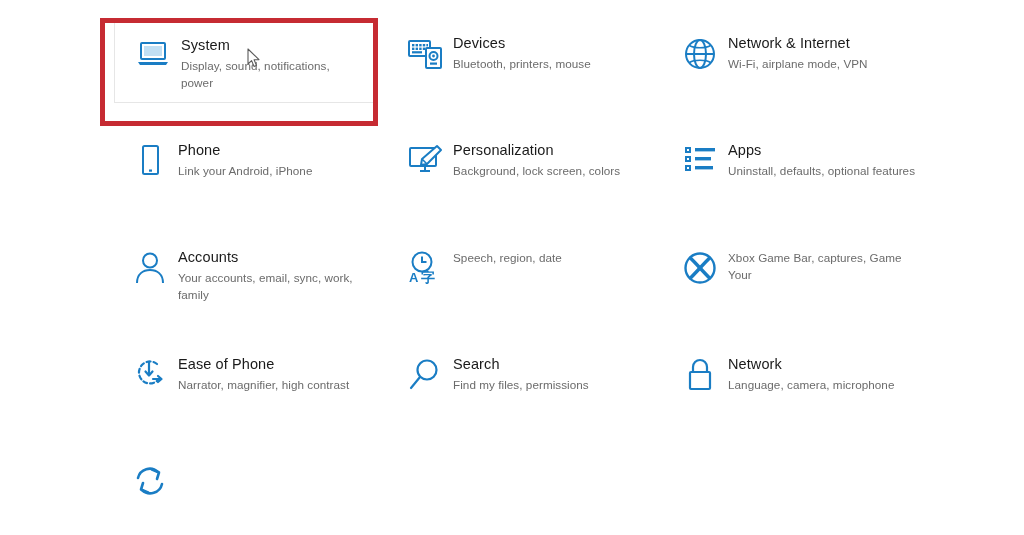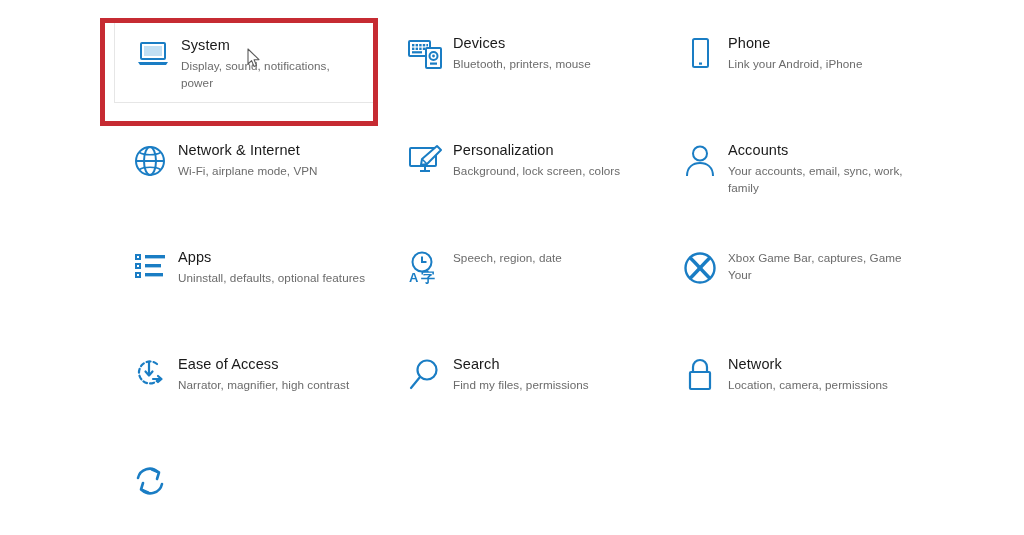--- a/index.html
+++ b/index.html
@@ -151,72 +151,59 @@
       </svg>
     </span>
     <span class="tile-text">
       <div class="tile-title">Devices</div>
       <div class="tile-desc">Bluetooth, printers, mouse</div>
     </span>
   </div>
 
   <div class="tile">
     <span class="tile-icon">
-      <svg width="24" height="34" viewBox="0 0 24 34">
-        <rect x="5" y="2" width="15" height="28" rx="1.5" fill="none" stroke="#1a7dc4" stroke-width="2"></rect>
-        <rect x="11" y="25.5" width="3" height="2.2" fill="#1a7dc4"></rect>
-      </svg>
-    </span>
-    <span class="tile-text">
-      <div class="tile-title">Phone</div>
-      <div class="tile-desc">Link your Android, iPhone</div>
-    </span>
-  </div>
-
-  <div class="tile">
-    <span class="tile-icon">
       <svg width="34" height="34" viewBox="0 0 34 34">
         <circle cx="17" cy="17" r="14" fill="none" stroke="#1a7dc4" stroke-width="2"></circle>
         <ellipse cx="17" cy="17" rx="6" ry="14" fill="none" stroke="#1a7dc4" stroke-width="2"></ellipse>
         <line x1="3" y1="17" x2="31" y2="17" stroke="#1a7dc4" stroke-width="2"></line>
         <path d="M6.5 8.5 C11 11.5, 23 11.5, 27.5 8.5" fill="none" stroke="#1a7dc4" stroke-width="1.7"></path>
         <path d="M6.5 25.5 C11 22.5, 23 22.5, 27.5 25.5" fill="none" stroke="#1a7dc4" stroke-width="1.7"></path>
       </svg>
     </span>
     <span class="tile-text">
       <div class="tile-title">Network &amp; Internet</div>
       <div class="tile-desc">Wi-Fi, airplane mode, VPN</div>
     </span>
   </div>
 
   <div class="tile">
     <span class="tile-icon">
+      <svg width="24" height="34" viewBox="0 0 24 34">
+        <rect x="5" y="2" width="15" height="28" rx="1.5" fill="none" stroke="#1a7dc4" stroke-width="2"></rect>
+        <rect x="11" y="25.5" width="3" height="2.2" fill="#1a7dc4"></rect>
+      </svg>
+    </span>
+    <span class="tile-text">
+      <div class="tile-title">Phone</div>
+      <div class="tile-desc">Link your Android, iPhone</div>
+    </span>
+  </div>
+
+  <div class="tile">
+    <span class="tile-icon">
       <svg width="36" height="34" viewBox="0 0 36 34">
         <rect x="3" y="4" width="26" height="18" rx="1" fill="none" stroke="#1a7dc4" stroke-width="2"></rect>
         <path d="M13 27 H23 M18 22 V27" stroke="#1a7dc4" stroke-width="2" fill="none"></path>
         <path d="M30 2 L34 6 L20 20 L14 21 L15 15 Z" fill="#ffffff" stroke="#1a7dc4" stroke-width="2" stroke-linejoin="round"></path>
         <path d="M15 15 L20 20" stroke="#1a7dc4" stroke-width="1.6"></path>
       </svg>
     </span>
     <span class="tile-text">
       <div class="tile-title">Personalization</div>
       <div class="tile-desc">Background, lock screen, colors</div>
-    </span>
-  </div>
-
-  <div class="tile">
-    <span class="tile-icon">
-      <svg width="32" height="34" viewBox="0 0 32 34">
-        <circle cx="16" cy="9.5" r="7" fill="none" stroke="#1a7dc4" stroke-width="2"></circle>
-        <path d="M3 32 C3 23, 9 19, 16 19 C23 19, 29 23, 29 32" fill="none" stroke="#1a7dc4" stroke-width="2"></path>
-      </svg>
-    </span>
-    <span class="tile-text">
-      <div class="tile-title">Accounts</div>
-      <div class="tile-desc">Your accounts, email, sync, work, family</div>
     </span>
   </div>
 
   <div class="tile">
     <span class="tile-icon">
       <svg width="34" height="30" viewBox="0 0 34 30">
         <g fill="#1a7dc4">
           <rect x="2" y="3" width="6" height="6"></rect>
           <rect x="2" y="12" width="6" height="6"></rect>
           <rect x="2" y="21" width="6" height="6"></rect>
@@ -234,20 +221,33 @@
       </svg>
     </span>
     <span class="tile-text">
       <div class="tile-title">Apps</div>
       <div class="tile-desc">Uninstall, defaults, optional features</div>
     </span>
   </div>
 
   <div class="tile">
     <span class="tile-icon">
+      <svg width="32" height="34" viewBox="0 0 32 34">
+        <circle cx="16" cy="9.5" r="7" fill="none" stroke="#1a7dc4" stroke-width="2"></circle>
+        <path d="M3 32 C3 23, 9 19, 16 19 C23 19, 29 23, 29 32" fill="none" stroke="#1a7dc4" stroke-width="2"></path>
+      </svg>
+    </span>
+    <span class="tile-text">
+      <div class="tile-title">Accounts</div>
+      <div class="tile-desc">Your accounts, email, sync, work, family</div>
+    </span>
+  </div>
+
+  <div class="tile">
+    <span class="tile-icon">
       <svg width="36" height="34" viewBox="0 0 36 34">
         <circle cx="15" cy="11" r="9.5" fill="none" stroke="#1a7dc4" stroke-width="2"></circle>
         <path d="M15 5.5 V11 H19.5" fill="none" stroke="#1a7dc4" stroke-width="2"></path>
         <text x="2" y="31" font-family="'Liberation Sans', sans-serif" font-size="13" font-weight="bold" fill="#1a7dc4">A</text>
         <text x="14" y="31" font-family="'DejaVu Sans', sans-serif" font-size="14" font-weight="bold" fill="#1a7dc4">字</text>
       </svg>
     </span>
     <span class="tile-text">
       <div class="tile-desc">Speech, region, date</div>
     </span>
@@ -271,21 +271,21 @@
     <span class="tile-icon">
       <svg width="34" height="32" viewBox="0 0 34 32">
         <path d="M24 6 A11 11 0 1 0 25 22" fill="none" stroke="#1a7dc4" stroke-width="2.2" stroke-dasharray="4 3" stroke-linecap="round"></path>
         <path d="M16 4 V17" stroke="#1a7dc4" stroke-width="2.2" fill="none" stroke-linecap="round"></path>
         <path d="M12.5 13.5 L16 17.5 L19.5 13.5" fill="none" stroke="#1a7dc4" stroke-width="2.2" stroke-linecap="round" stroke-linejoin="round"></path>
         <path d="M20 21 H28" stroke="#1a7dc4" stroke-width="2.2" stroke-linecap="round"></path>
         <path d="M25 18 L28.5 21 L25 24" fill="none" stroke="#1a7dc4" stroke-width="2.2" stroke-linecap="round" stroke-linejoin="round"></path>
       </svg>
     </span>
     <span class="tile-text">
-      <div class="tile-title">Ease of Access</div>
+      <div class="tile-title">Ease of Phone</div>
       <div class="tile-desc">Narrator, magnifier, high contrast</div>
     </span>
   </div>
 
   <div class="tile">
     <span class="tile-icon">
       <svg width="34" height="34" viewBox="0 0 34 34">
         <circle cx="19" cy="12" r="9.5" fill="none" stroke="#1a7dc4" stroke-width="2.2"></circle>
         <line x1="12" y1="19" x2="3" y2="30" stroke="#1a7dc4" stroke-width="2.2" stroke-linecap="round"></line>
       </svg>
@@ -298,21 +298,21 @@
 
   <div class="tile">
     <span class="tile-icon">
       <svg width="30" height="34" viewBox="0 0 30 34">
         <path d="M8 14 V9 A7 7 0 0 1 22 9 V14" fill="none" stroke="#1a7dc4" stroke-width="2.2"></path>
         <rect x="5" y="14" width="20" height="17" rx="1" fill="none" stroke="#1a7dc4" stroke-width="2.2"></rect>
       </svg>
     </span>
     <span class="tile-text">
       <div class="tile-title">Network</div>
-      <div class="tile-desc">Location, camera, permissions</div>
+      <div class="tile-desc">Language, camera, microphone</div>
     </span>
   </div>
 
   <div class="tile">
     <span class="tile-icon">
       <svg width="34" height="32" viewBox="0 0 34 32">
         <path d="M5 13 A12 12 0 0 1 25 7" fill="none" stroke="#1a7dc4" stroke-width="2.6" stroke-linecap="round"></path>
         <path d="M19 4.5 L26 7.5 L24 14" fill="none" stroke="#1a7dc4" stroke-width="2.6" stroke-linecap="round" stroke-linejoin="round"></path>
         <path d="M29 19 A12 12 0 0 1 9 25" fill="none" stroke="#1a7dc4" stroke-width="2.6" stroke-linecap="round"></path>
         <path d="M15 27.5 L8 24.5 L10 18" fill="none" stroke="#1a7dc4" stroke-width="2.6" stroke-linecap="round" stroke-linejoin="round"></path>

